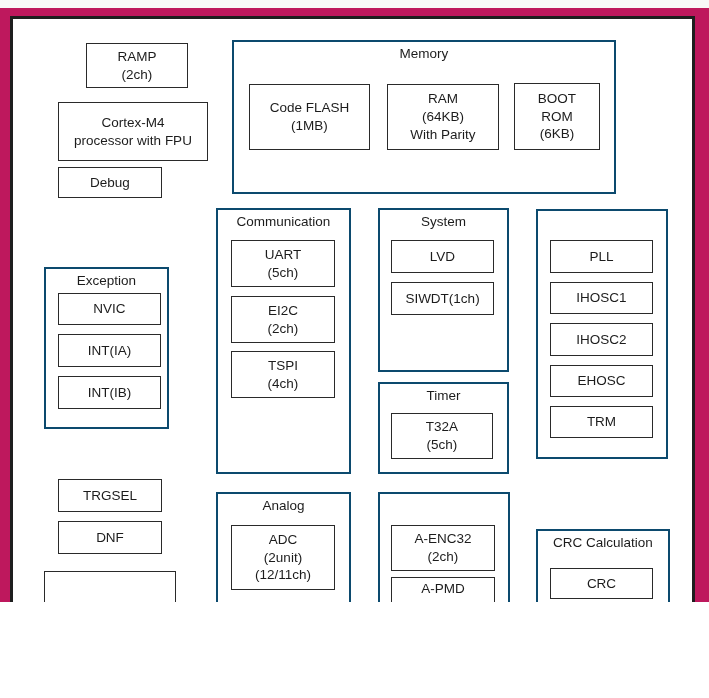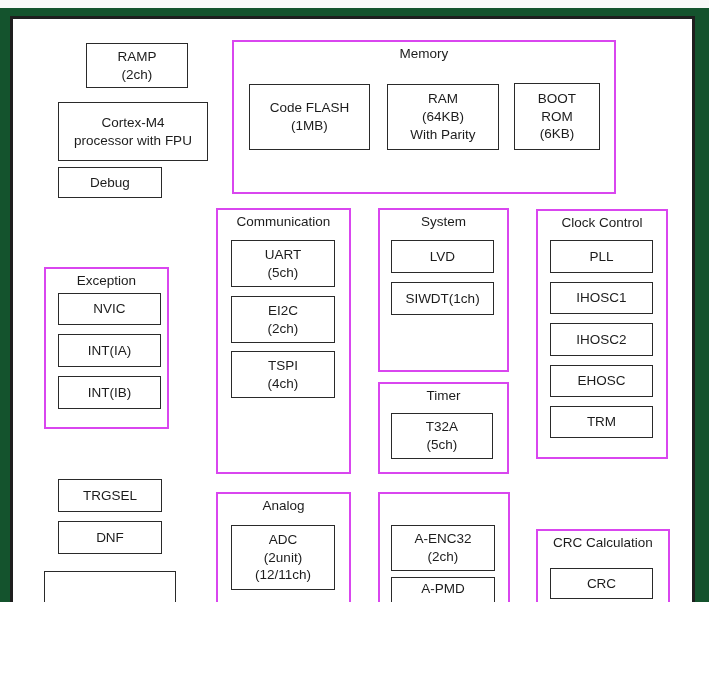--- a/index.html
+++ b/index.html
@@ -4,42 +4,42 @@
 <style>
   html, body {
     margin: 0;
     padding: 0;
     background: #ffffff;
   }
   .stage {
     position: relative;
     width: 709px;
     height: 602px;
-    background: #14532d;
+    background: #be185d;
     font-family: "Liberation Sans", sans-serif;
     color: #1c1c1c;
     overflow: hidden;
   }
   .top-strip {
     position: absolute;
     left: 0; top: 0;
     width: 709px; height: 8px;
     background: #f8f8f8;
   }
   .outer {
     position: absolute;
     left: 10px; top: 16px;
     width: 679px; height: 663px;
     border: 3px solid #1e1e1e;
     border-bottom-width: 5px;
     background: #ffffff;
   }
   .grp {
     position: absolute;
-    border: 2px solid #d946ef;
+    border: 2px solid #0c4a6e;
     background: #ffffff;
   }
   .grp-title {
     position: absolute;
     top: 4px; left: 0; right: 0;
     text-align: center;
     font-size: 13.5px;
     line-height: 1.2;
     white-space: nowrap;
   }
@@ -115,21 +115,20 @@
       <div class="box" style="left:11px; top:72px; width:101px; height:31px">SIWDT(1ch)</div>
     </div>
 
     <div class="grp" style="left:365px; top:363px; width:127px; height:88px">
       <div class="grp-title">Timer</div>
       <div class="box" style="left:11px; top:29px; width:100px; height:44px">T32A
 (5ch)</div>
     </div>
 
     <div class="grp" style="left:523px; top:190px; width:128px; height:246px">
-      <div class="grp-title">Clock Control</div>
       <div class="box" style="left:12px; top:29px; width:101px; height:31px">PLL</div>
       <div class="box" style="left:12px; top:71px; width:101px; height:30px">IHOSC1</div>
       <div class="box" style="left:12px; top:112px; width:101px; height:31px">IHOSC2</div>
       <div class="box" style="left:12px; top:154px; width:101px; height:30px">EHOSC</div>
       <div class="box" style="left:12px; top:195px; width:101px; height:30px">TRM</div>
     </div>
 
     <div class="grp" style="left:203px; top:473px; width:131px; height:169px">
       <div class="grp-title">Analog</div>
       <div class="box" style="left:13px; top:31px; width:102px; height:63px">ADC

